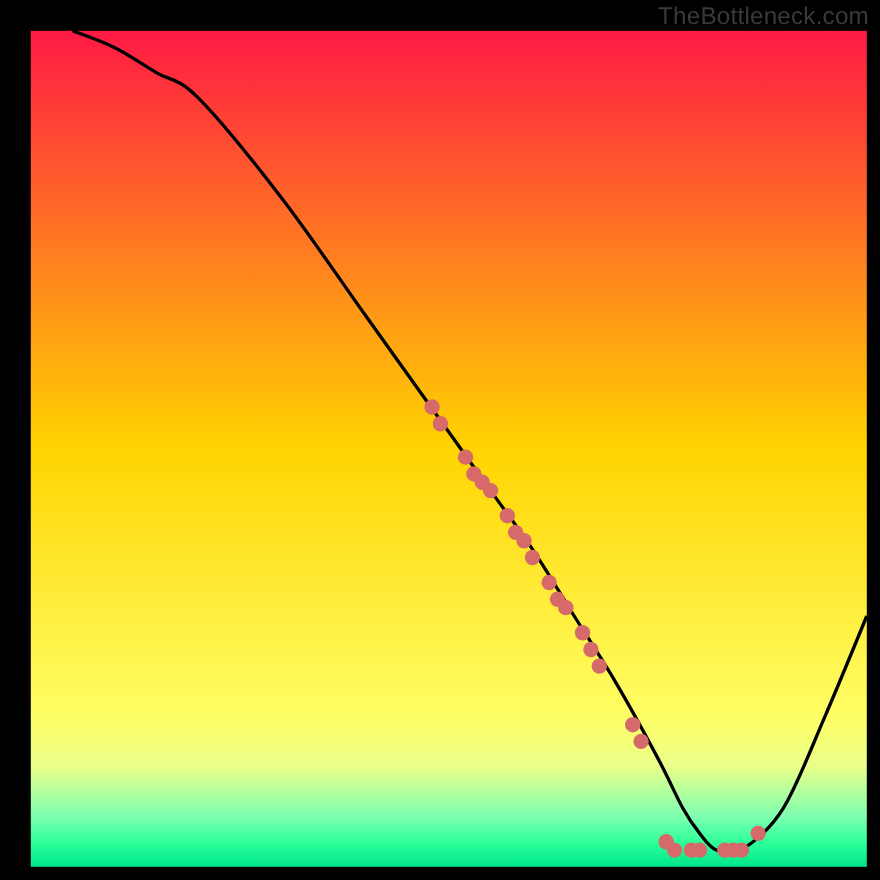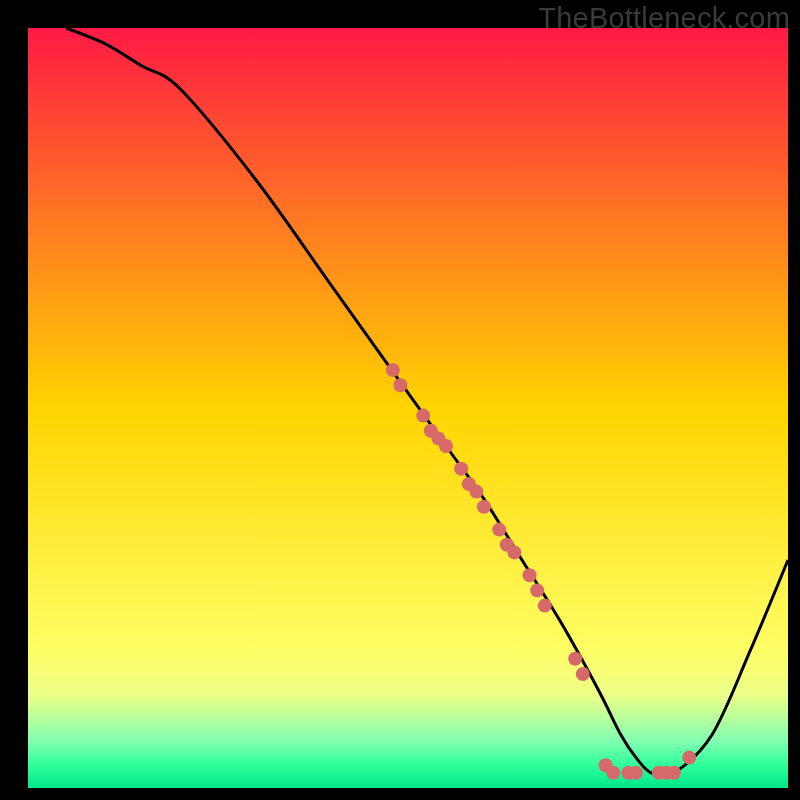--- a/index.html
+++ b/index.html
@@ -12,21 +12,21 @@
   }
   .chart-wrap {
     position: relative;
     width: 800px;
     height: 800px;
   }
   .watermark {
     position: absolute;
     top: 2px;
     right: 10px;
-    font-size: 29px;
+    font-size: 22px;
     font-weight: 500;
     color: #3a3a3a;
     letter-spacing: 0.2px;
     user-select: none;
   }
   svg {
     display: block;
   }
 </style>
 </head>

